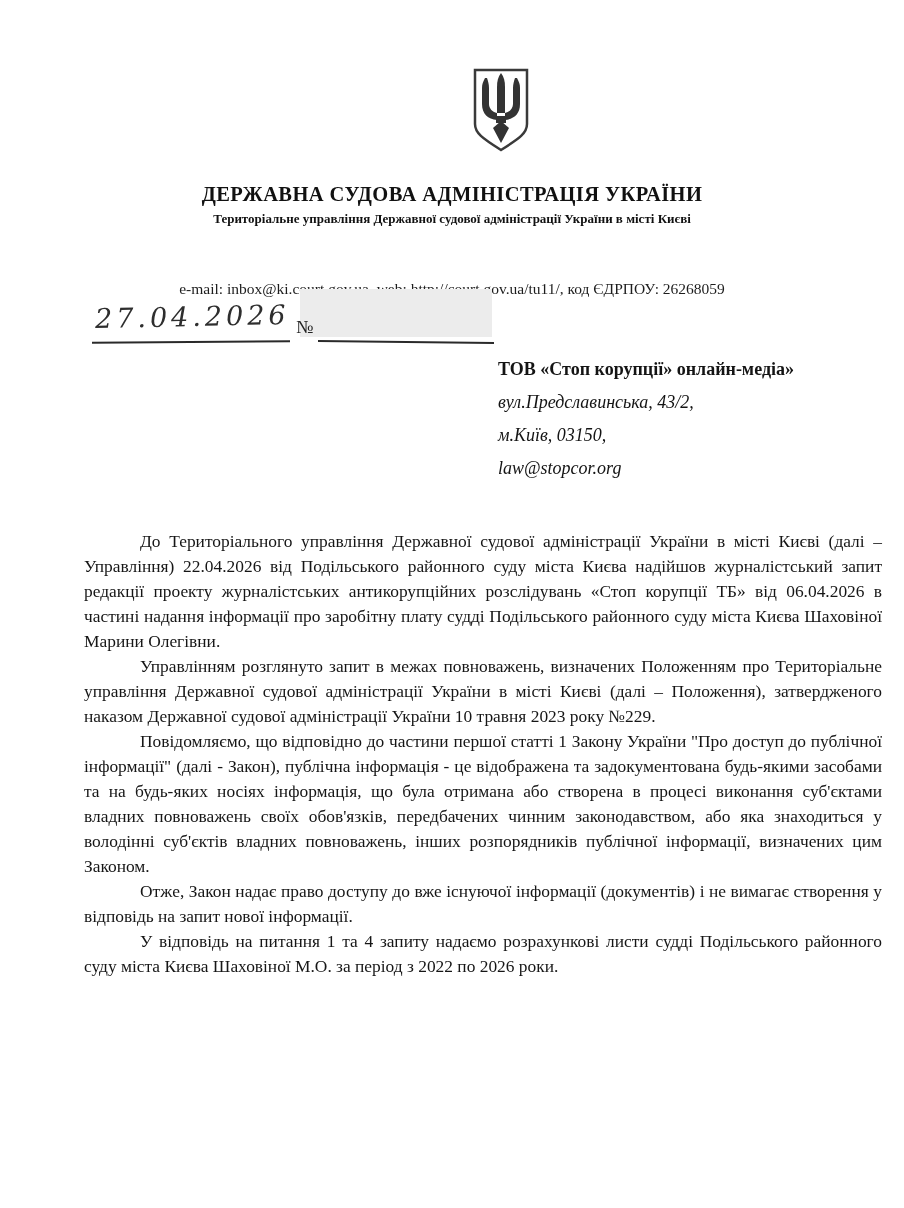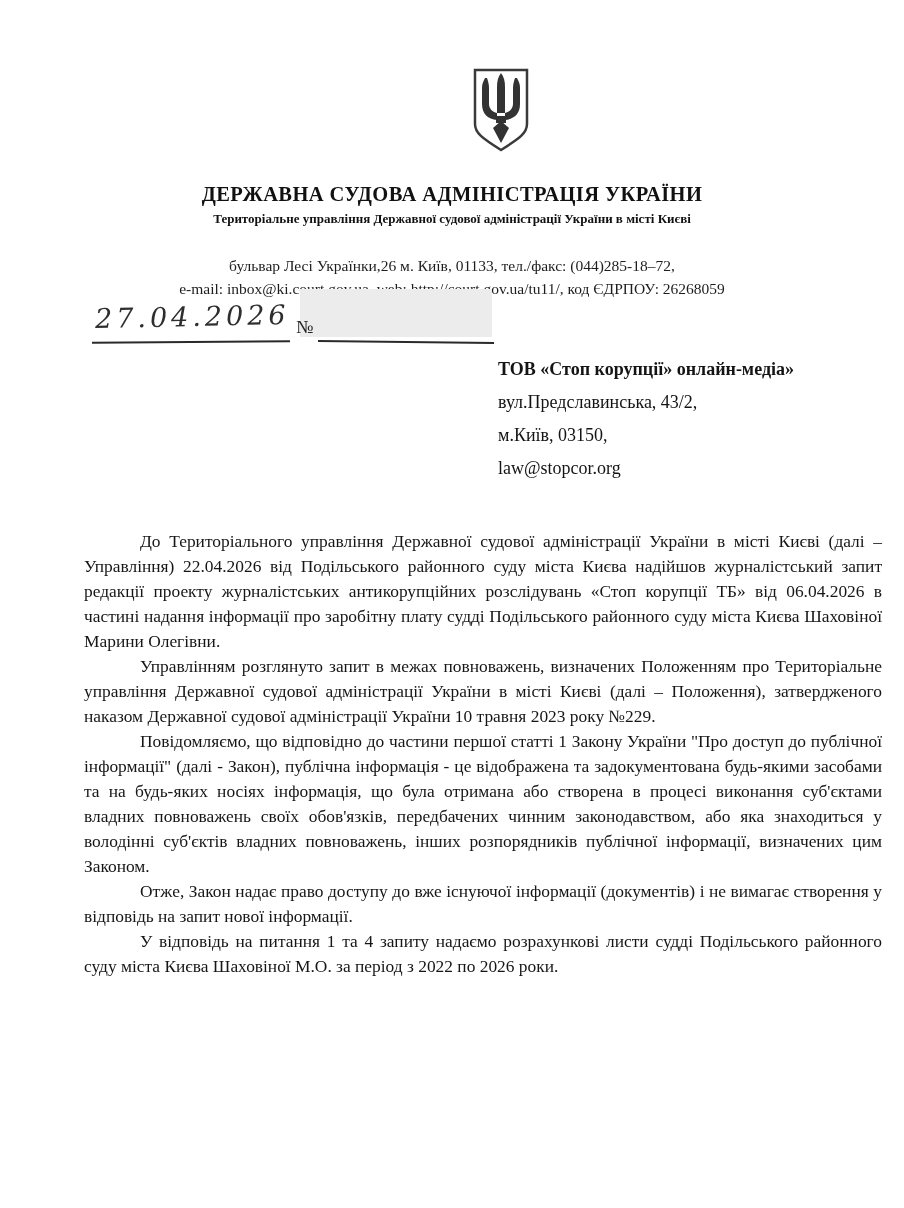--- a/index.html
+++ b/index.html
@@ -23,21 +23,21 @@
     left:95px;top:301px;
     font-family:"DejaVu Serif", serif;
     font-style:italic;font-size:27px;letter-spacing:4px;color:#2e2e2e;
     transform:rotate(-1.2deg);
   }
   .date-line{left:92px;top:341px;width:198px;border-top:2px solid #2a2a2a;transform:rotate(-0.4deg);}
   .num-label{left:296px;top:317px;font-size:18px;color:#222;}
   .num-line{left:318px;top:341px;width:176px;border-top:2px solid #2a2a2a;transform:rotate(0.7deg);}
   .recipient{left:498px;top:353px;font-size:18px;line-height:33px;color:#141414;}
   .recipient .r-name{font-weight:bold;}
-  .recipient .r-it{}
+  .recipient .r-it{font-style:italic;}
   .body-text{
     left:84px;top:529px;width:798px;
     font-size:17.4px;line-height:25px;
     text-align:justify;color:#161616;
   }
   .body-text p{margin:0;text-indent:56px;}
   .attachments{left:158px;top:1081px;font-size:17.5px;white-space:pre;color:#161616;}
   .sig-title{left:102px;top:1132px;font-size:23px;font-weight:bold;color:#101010;z-index:2;margin-top:28px;}
   .sig-name{left:584px;top:1134px;font-size:18.5px;font-weight:bold;color:#101010;z-index:2;}
   .sig-scribble{left:452px;top:1096px;z-index:2;}
@@ -61,21 +61,20 @@
       <path d="M31 7 C28 11 27 15 27 21 V47 H35 V21 C35 15 34 11 31 7 Z" fill="#333"></path>
       <path d="M15 12 C13 16 12 18 12 22 V38 C12 48 18 53 27 54 V47 C22 46 19 42 19 38 V22 C19 18 18 15 17 12 Z" fill="#333"></path>
       <path d="M47 12 C49 16 50 18 50 22 V38 C50 48 44 53 35 54 V47 C40 46 43 42 43 38 V22 C43 18 44 15 45 12 Z" fill="#333"></path>
       <path d="M26 50 H36 V57 H26 Z" fill="#333"></path>
       <path d="M31 55 L23 62 L31 77 L39 62 Z" fill="#333"></path>
     </svg>
   </div>
 
   <div class="abs center-band org-name">ДЕРЖАВНА СУДОВА АДМІНІСТРАЦІЯ УКРАЇНИ</div>
   <div class="abs center-band org-subname">Територіальне управління Державної судової адміністрації України в місті Києві</div>
-  <div class="abs center-band addr">бульвар Лесі Українки,26 м. Київ, 01133, тел./факс: (044)285-18–72,</div>
   <div class="abs center-band contact">e-mail: inbox@ki.court.gov.ua, web: http://court.gov.ua/tu11/, код ЄДРПОУ: 26268059</div>
 
   <div class="abs redaction"></div>
   <div class="abs hand-date">27.04.2026</div>
   <div class="abs date-line"></div>
   <div class="abs num-label">№</div>
   <div class="abs num-line"></div>
 
   <div class="abs recipient">
     <div class="r-name">ТОВ «Стоп корупції» онлайн-медіа»</div>

